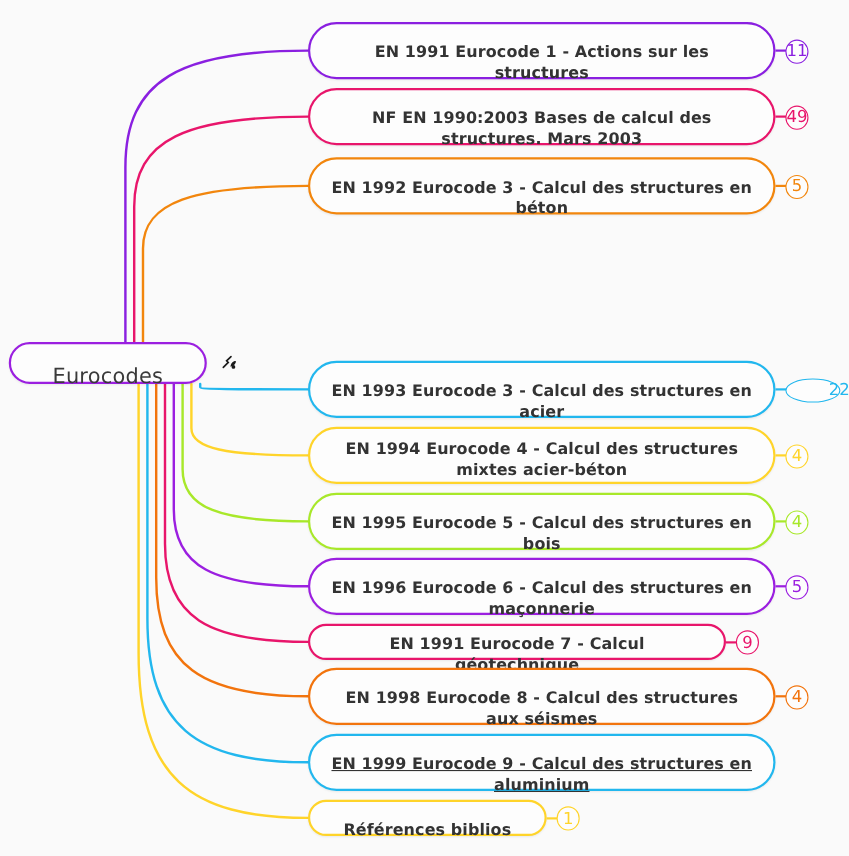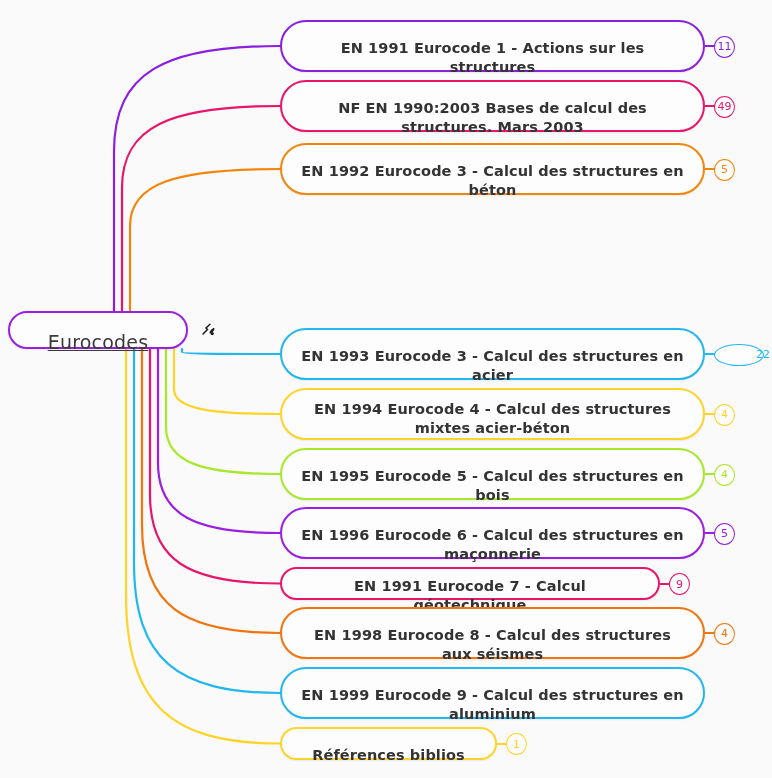--- a/index.html
+++ b/index.html
@@ -60,21 +60,21 @@
     position: absolute;
     box-sizing: border-box;
     width: 21px;
     height: 22px;
     border-radius: 50%;
     border: 1.6px solid #888;
     background: #fdfdfd;
     display: flex;
     align-items: center;
     justify-content: center;
-    font-size: 11px;
+    font-size: 15px;
     font-weight: 400;
     line-height: 1;
   }
   .badge-stem {
     position: absolute;
     height: 2px;
   }
   .root-icon {
     position: absolute;
     left: 199px;
@@ -101,21 +101,21 @@
       <path d="M 182 349 L 182 352.1 C 182 353.525 211.4 354 280 354" stroke="#22B7EE" stroke-width="2.2" fill="none" stroke-linecap="round"></path>
       <path d="M 174 349 L 174 389.3 C 174 407.825 205.8 414 280 414" stroke="#FFD42A" stroke-width="2.2" fill="none" stroke-linecap="round"></path>
       <path d="M 166 349 L 166 426.5 C 166 462.125 200.2 474 280 474" stroke="#A8E82A" stroke-width="2.2" fill="none" stroke-linecap="round"></path>
       <path d="M 158 349 L 158 463.08 C 158 515.52 194.6 533 280 533" stroke="#9B1FE0" stroke-width="2.2" fill="none" stroke-linecap="round"></path>
       <path d="M 150 349 L 150 494.39 C 150 561.2225 189 583.5 280 583.5" stroke="#E8156B" stroke-width="2.2" fill="none" stroke-linecap="round"></path>
       <path d="M 142 349 L 142 525.08 C 142 606.02 183.4 633 280 633" stroke="#F2740D" stroke-width="2.2" fill="none" stroke-linecap="round"></path>
       <path d="M 134 349 L 134 562.28 C 134 660.3199999999999 177.8 693 280 693" stroke="#22B7EE" stroke-width="2.2" fill="none" stroke-linecap="round"></path>
       <path d="M 126 349 L 126 593.59 C 126 706.0225 172.2 743.5 280 743.5" stroke="#FFD42A" stroke-width="2.2" fill="none" stroke-linecap="round"></path>
     </svg>
   <div id="nodes-layer">
-      <div class="node node-root" style="left: 8px; top: 311px; width: 180px; height: 38px; border-color: rgb(155, 31, 224); text-decoration: underline;">
+      <div class="node node-root" style="left: 8px; top: 311px; width: 180px; height: 38px; border-color: rgb(155, 31, 224);">
         <span class="node-label">Eurocodes</span>
       </div>
       <div class="node" style="left: 280px; top: 20px; width: 425px; height: 52px; border-color: rgb(138, 31, 224);">
         <span class="node-label">EN 1991 Eurocode 1 - Actions sur les structures</span>
       </div>
       <div class="badge-stem" style="left: 705px; top: 45px; width: 10px; background: rgb(138, 31, 224);"></div>
       <div class="badge" style="left: 714px; top: 35.5px; border-color: rgb(138, 31, 224); color: rgb(138, 31, 224);">11</div>
       <div class="node" style="left: 280px; top: 80px; width: 425px; height: 52px; border-color: rgb(232, 21, 107);">
         <span class="node-label">NF EN 1990:2003 Bases de calcul des structures. Mars 2003</span>
       </div>
@@ -149,21 +149,21 @@
       <div class="node" style="left: 280px; top: 567px; width: 380px; height: 33px; border-color: rgb(232, 21, 107);">
         <span class="node-label">EN 1991 Eurocode 7 - Calcul géotechnique</span>
       </div>
       <div class="badge-stem" style="left: 660px; top: 582.5px; width: 10px; background: rgb(232, 21, 107);"></div>
       <div class="badge" style="left: 669px; top: 573px; border-color: rgb(232, 21, 107); color: rgb(232, 21, 107);">9</div>
       <div class="node" style="left: 280px; top: 607px; width: 425px; height: 52px; border-color: rgb(242, 116, 13);">
         <span class="node-label">EN 1998 Eurocode 8 - Calcul des structures aux séismes</span>
       </div>
       <div class="badge-stem" style="left: 705px; top: 632px; width: 10px; background: rgb(242, 116, 13);"></div>
       <div class="badge" style="left: 714px; top: 622.5px; border-color: rgb(242, 116, 13); color: rgb(242, 116, 13);">4</div>
-      <div class="node" style="left: 280px; top: 667px; width: 425px; height: 52px; border-color: rgb(34, 183, 238);">
+      <div class="node" style="left: 280px; top: 667px; width: 425px; height: 52px; border-color: rgb(34, 183, 238); text-decoration: underline;">
         <span class="node-label">EN 1999 Eurocode 9 - Calcul des structures en aluminium</span>
       </div>
       <div class="node" style="left: 280px; top: 727px; width: 217px; height: 33px; border-color: rgb(255, 212, 42);">
         <span class="node-label">Références biblios</span>
       </div>
       <div class="badge-stem" style="left: 497px; top: 742.5px; width: 10px; background: rgb(255, 212, 42);"></div>
       <div class="badge" style="left: 506px; top: 733px; border-color: rgb(255, 212, 42); color: rgb(255, 212, 42);">1</div>
     </div>
   <div class="root-icon">
     <svg width="18" height="18" viewBox="0 0 18 18" aria-hidden="true">

